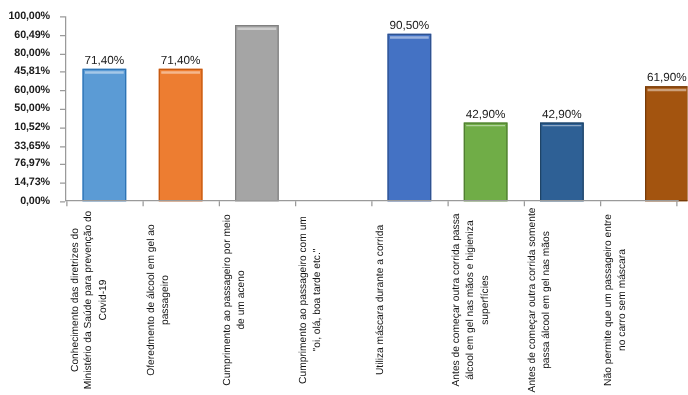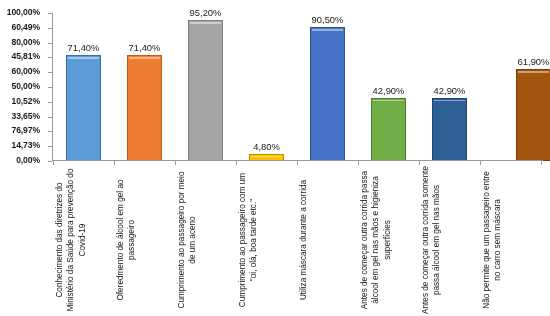--- a/index.html
+++ b/index.html
@@ -178,27 +178,20 @@
       <div class="bar-slot" style="left: 61px;">
         <div class="bar" style="height: 105.672px; background: rgb(237, 125, 49); border-color: rgb(197, 90, 17);">
           <div class="bar-inner-highlight"></div>
         </div>
         <div class="bar-value-label" style="bottom: 107.672px;">71,40%</div>
       </div>
       <div class="bar-slot" style="left: 122px;">
         <div class="bar" style="height: 140.896px; background: rgb(165, 165, 165); border-color: rgb(128, 128, 128);">
           <div class="bar-inner-highlight"></div>
         </div>
-        <div class="bar-value-label" style="bottom: 142.896px;">95,20%</div>
-      </div>
-      <div class="bar-slot" style="left: 183px;">
-        <div class="bar" style="height: 7.104px; background: rgb(255, 192, 0); border-color: rgb(191, 144, 0);">
-          <div class="bar-inner-highlight"></div>
-        </div>
-        <div class="bar-value-label" style="bottom: 9.104px;">4,80%</div>
       </div>
       <div class="bar-slot" style="left: 244px;">
         <div class="bar" style="height: 133.94px; background: rgb(68, 114, 196); border-color: rgb(47, 82, 143);">
           <div class="bar-inner-highlight"></div>
         </div>
         <div class="bar-value-label" style="bottom: 135.94px;">90,50%</div>
       </div>
       <div class="bar-slot" style="left: 305px;">
         <div class="bar" style="height: 63.492px; background: rgb(112, 173, 71); border-color: rgb(80, 126, 50);">
           <div class="bar-inner-highlight"></div>

